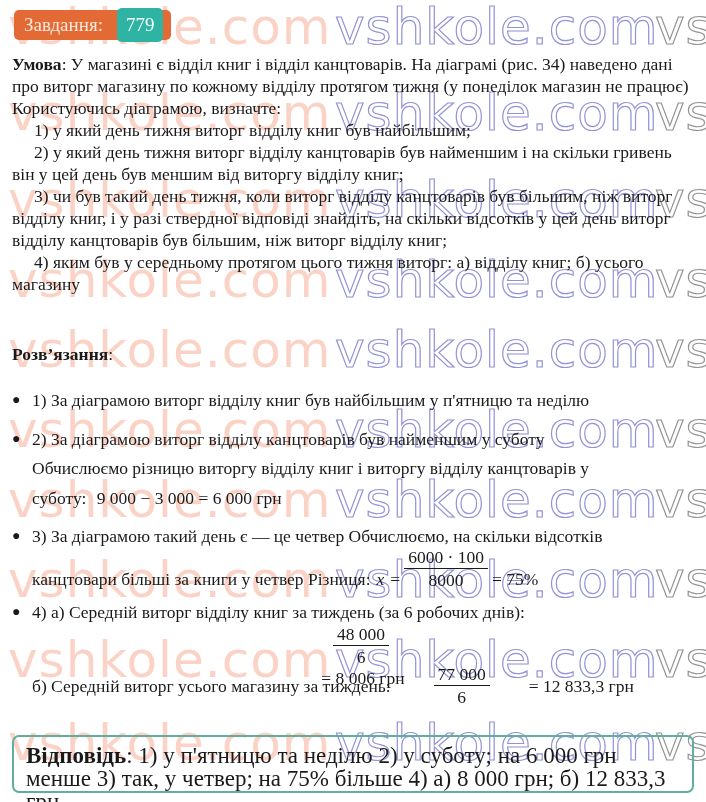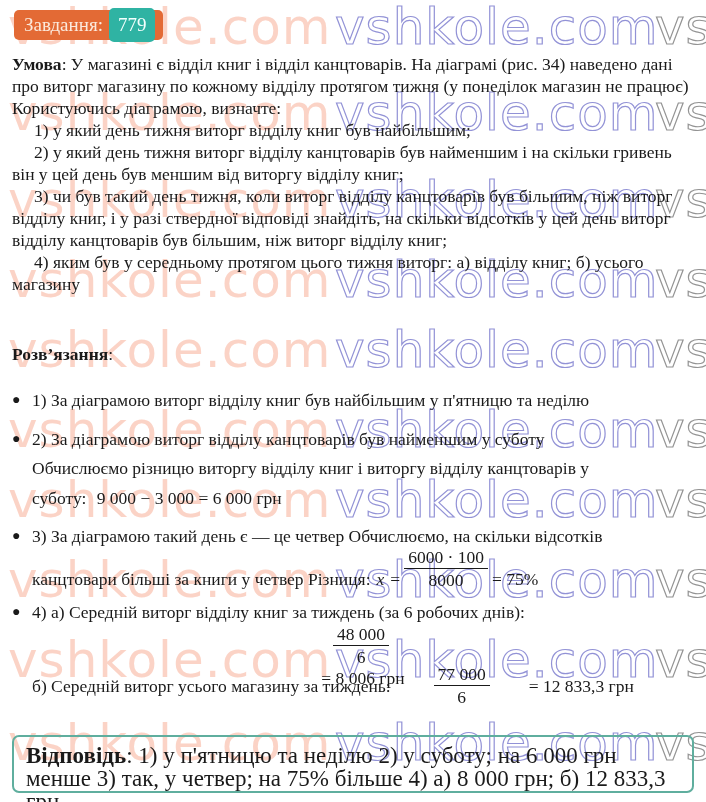--- a/index.html
+++ b/index.html
@@ -55,21 +55,21 @@
       border-radius: 5px;
       background: #e36a35;
       padding-left: 10px;
       padding-right: 8px;
       z-index: 2;
     }
     .task-badge .label {
       color: #fbe9dc;
       font-size: 19px;
       line-height: 30px;
-      padding-right: 6px;
+      padding-right: 14px;
     }
     .task-badge .num {
       background: #2fb3a3;
       color: #f3fffd;
       font-size: 19px;
       line-height: 34px;
       padding: 0 9px;
       border-radius: 5px;
       margin-top: -2px;
       margin-bottom: -2px;

